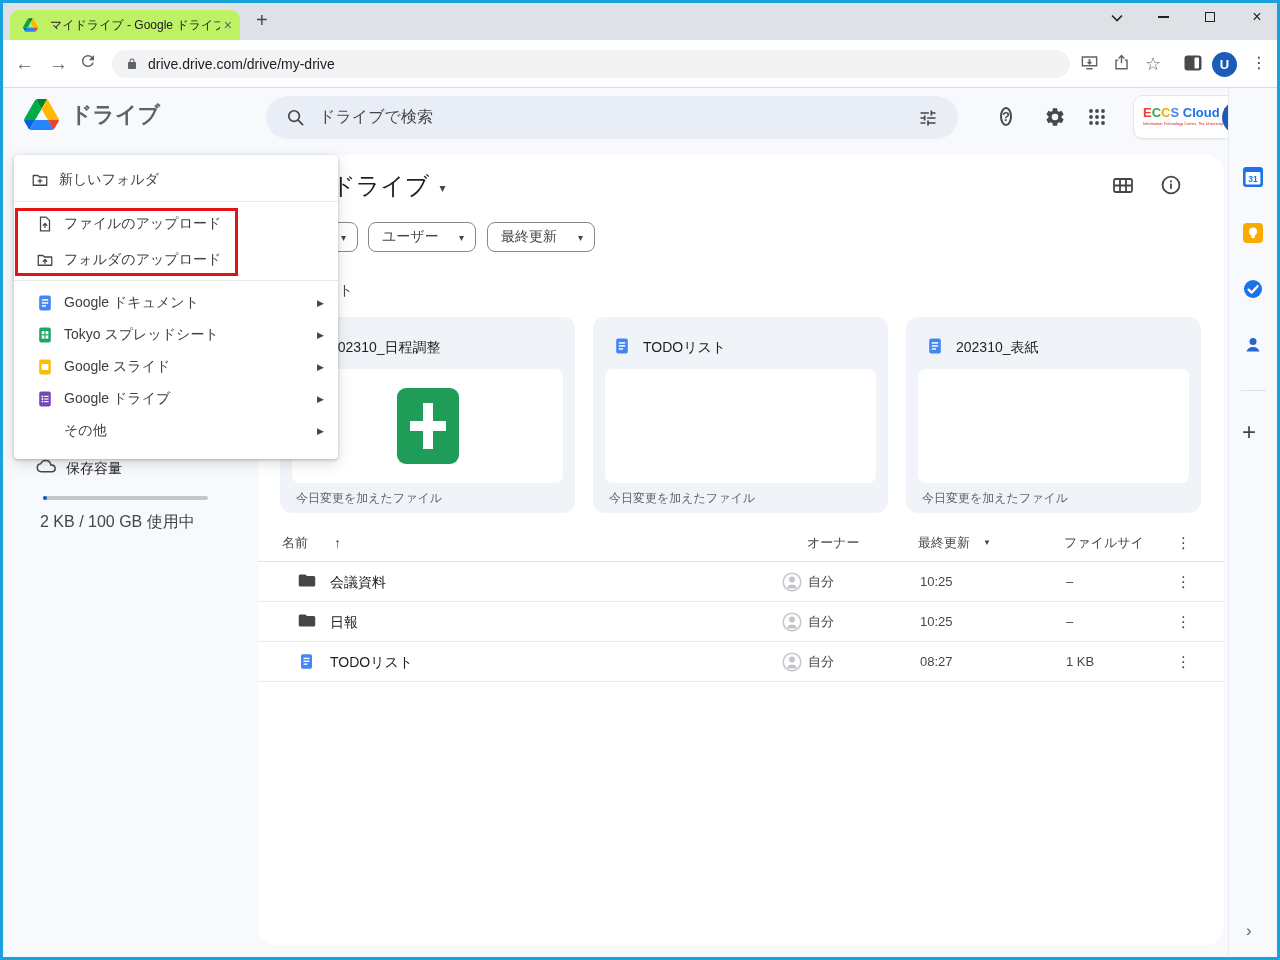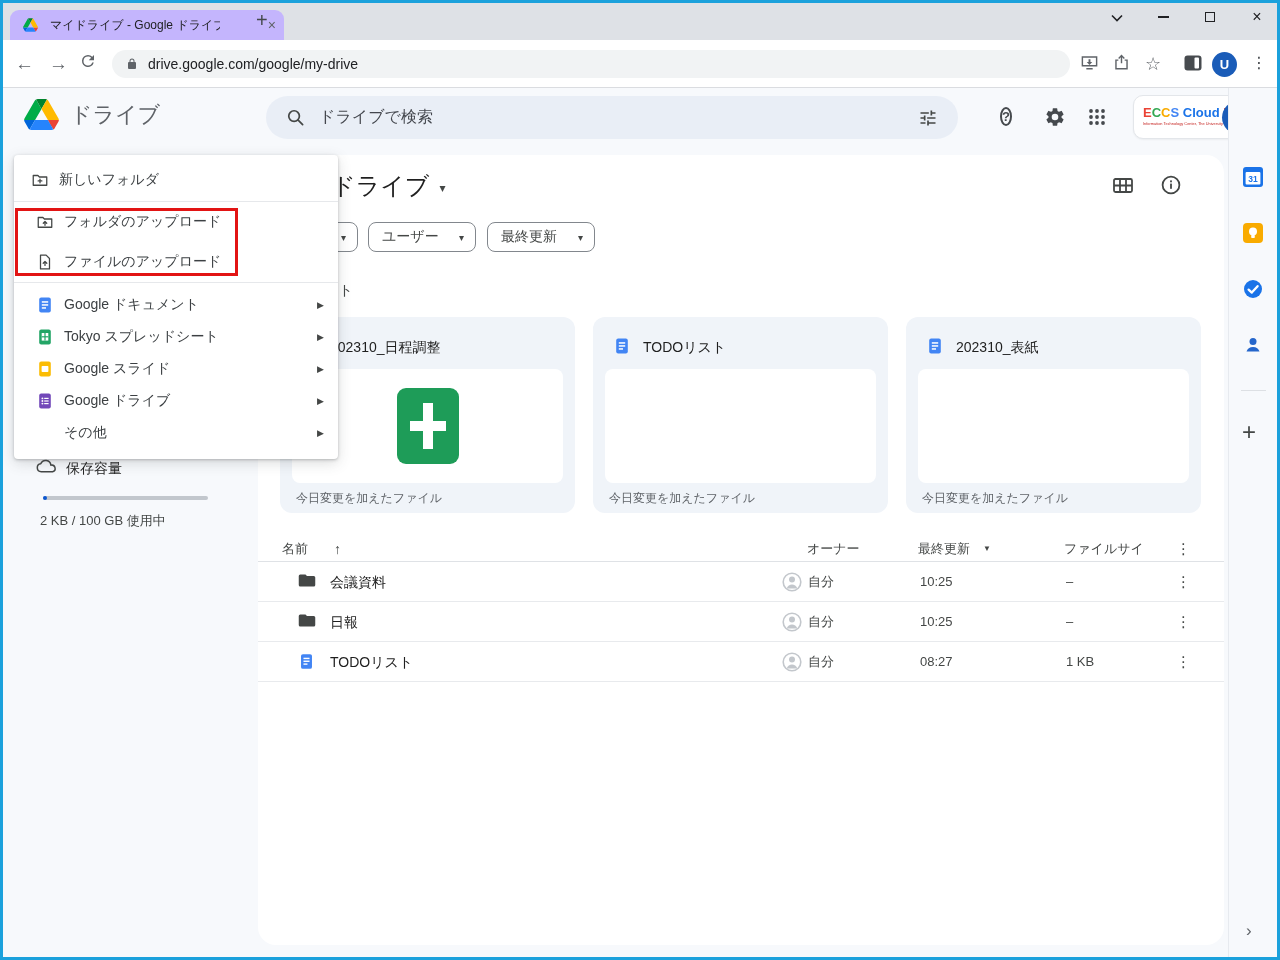--- a/index.html
+++ b/index.html
@@ -8,35 +8,35 @@
     position:relative;width:1280px;height:960px;overflow:hidden;
     background:#DEE1E6;
     font-family:"Liberation Sans","DejaVu Sans",sans-serif;
     color:#1F1F1F;
   }
   .abs{position:absolute;}
   .frame{position:absolute;inset:0;border:3px solid #1BA1DC;z-index:99;pointer-events:none;}
 
   
   .titlebar{position:absolute;left:0;top:0;width:100%;height:40px;background:#DEE1E6;}
-  .tab{position:absolute;left:10px;top:10px;width:274px;height:30px;background:#c4b5fd;border-radius:9px 9px 0 0;}
+  .tab{position:absolute;left:10px;top:10px;width:230px;height:30px;background:#bef264;border-radius:9px 9px 0 0;}
   .tab-title{position:absolute;left:40px;top:0;line-height:30px;font-size:12px;color:#202124;width:170px;overflow:hidden;white-space:nowrap;}
   .tab-close{position:absolute;right:8px;top:0;line-height:30px;font-size:14px;color:#5F6368;}
   .newtab{position:absolute;left:256px;top:3px;font-size:20px;color:#45494D;line-height:34px;}
   .winbtn{position:absolute;top:0;height:34px;width:30px;text-align:center;line-height:34px;color:#202124;}
   .toolbar{position:absolute;left:0;top:40px;width:100%;height:48px;background:#fff;border-bottom:1px solid #DADCE0;}
   .navic{position:absolute;top:14px;font-size:19px;color:#5F6368;line-height:20px;}
   .omnibox{position:absolute;left:112px;top:10px;width:958px;height:28px;border-radius:14px;background:#F1F3F4;display:flex;align-items:center;}
   .url{font-size:14px;color:#202124;margin-left:10px;}
   .tbicon{position:absolute;top:13px;width:22px;height:22px;text-align:center;}
   .avatar-sm{position:absolute;left:1212px;top:12px;width:25px;height:25px;border-radius:50%;background:#1A5CB8;color:#fff;font-size:13px;font-weight:bold;text-align:center;line-height:25px;}
 
   
   .drive{position:absolute;left:0;top:88px;width:100%;height:869px;background:#F7F9FC;}
-  .drive-name{position:absolute;left:70px;top:12px;font-size:22px;color:#5F6368;}
+  .drive-name{position:absolute;left:70px;top:12px;font-size:22px;color:#5F6368;font-weight:bold;}
   .searchbar{position:absolute;left:266px;top:8px;width:692px;height:43px;border-radius:22px;background:#E9EEF6;display:flex;align-items:center;}
   .search-ph{font-size:16px;color:#44474E;margin-left:14px;}
   .hicon{position:absolute;top:18px;width:24px;height:24px;}
   .help-circ{width:20px;height:20px;border:2px solid #45494D;border-radius:50%;text-align:center;line-height:19px;font-size:13px;font-weight:bold;color:#45494D;}
   .acct{position:absolute;left:1133px;top:7px;width:128px;height:44px;background:#fff;border:1px solid #E3E6EA;border-radius:10px;box-shadow:0 1px 2px rgba(0,0,0,.05);}
   .eccs{position:absolute;left:9px;top:9px;font-size:13px;font-weight:bold;letter-spacing:0;white-space:nowrap;}
   .eccs-sub{position:absolute;left:9px;top:25px;font-size:5px;color:#C5221F;white-space:nowrap;transform:scale(.78);transform-origin:left top;}
   .avatar-lg{position:absolute;right:5px;top:5px;width:33px;height:33px;border-radius:50%;background:#1A5CB8;color:#fff;font-size:15px;font-weight:bold;text-align:center;line-height:33px;}
 
   
@@ -48,29 +48,29 @@
   .sugg-label{position:absolute;left:24px;top:127px;font-size:14px;color:#444746;}
   .card{position:absolute;top:162px;width:295px;height:196px;background:#F0F4F9;border-radius:12px;}
   .card-title{position:absolute;left:50px;top:22px;font-size:14px;color:#1F1F1F;white-space:nowrap;}
   .card-icn{position:absolute;left:20px;top:20px;}
   .thumb{position:absolute;left:12px;top:52px;width:271px;height:114px;background:#fff;border-radius:8px;display:flex;align-items:center;justify-content:center;}
   .card-cap{position:absolute;left:16px;top:173px;font-size:12px;color:#5F6368;}
 
   .thead{position:absolute;left:0;top:375px;width:966px;height:32px;font-size:13px;color:#444746;border-bottom:1px solid #DFE2E6;}
   .trow{position:absolute;left:0;width:966px;height:40px;border-bottom:1px solid #E8EAED;font-size:13px;color:#444746;}
   .cell{position:absolute;top:0;line-height:40px;white-space:nowrap;}
-  .thead .cell{line-height:26px;margin-top:6px;}
+  .thead .cell{line-height:26px;}
   .fname{font-size:14px;color:#1F1F1F;}
   .kebab{font-size:15px;color:#444746;letter-spacing:1px;}
 
   
   .stor-label{position:absolute;left:66px;top:372px;font-size:14px;color:#1F1F1F;text-align:right;}
   .stor-bar{position:absolute;left:43px;top:408px;width:165px;height:4px;border-radius:2px;background:#C2C7CD;}
   .stor-fill{position:absolute;left:0;top:0;width:4px;height:4px;border-radius:2px;background:#0B57D0;}
-  .stor-usage{position:absolute;left:40px;top:424px;font-size:13px;color:#444746;}
+  .stor-usage{position:absolute;left:40px;top:424px;font-size:16px;color:#444746;}
 
   
   .rpanel{position:absolute;left:1228px;top:0;width:49px;height:869px;background:#F7F9FC;border-left:1px solid #E7EAEF;}
   .rpic{position:absolute;left:14px;width:20px;height:32px;}
   .rp-div{position:absolute;left:12px;top:302px;width:25px;height:1px;background:#DDE0E4;}
   .rp-plus{position:absolute;left:13px;top:330px;font-size:24px;color:#444746;}
   .rp-chev{position:absolute;left:17px;top:833px;font-size:17px;color:#5F6368;}
 
   
   .menu{position:absolute;left:14px;top:155px;width:324px;height:304px;background:#fff;border-radius:4px;z-index:40;
@@ -121,21 +121,21 @@
     <span class="navic" style="left:49px">→</span>
     <span class="navic abs" style="left:79px;top:12px">
       <svg width="18" height="18" viewBox="0 0 24 24">
           <path fill="#5F6368" d="M17.65 6.35A7.96 7.96 0 0 0 12 4a8 8 0 1 0 7.73 10h-2.08A6 6 0 1 1 12 6c1.66 0 3.14.69 4.22 1.78L13 11h7V4l-2.35 2.35z"></path>
         </svg>
     </span>
     <div class="omnibox">
       <svg width="12" height="14" viewBox="0 0 24 24" style="margin-left:14px">
         <path fill="#5F6368" d="M18 8h-1V6a5 5 0 0 0-10 0v2H6a2 2 0 0 0-2 2v10a2 2 0 0 0 2 2h12a2 2 0 0 0 2-2V10a2 2 0 0 0-2-2zM9 6a3 3 0 0 1 6 0v2H9V6z"></path>
       </svg>
-      <span class="url">drive.google.com/google/my-drive</span>
+      <span class="url">drive.drive.com/drive/my-drive</span>
     </div>
     <span class="tbicon" style="left:1078px">
       <svg width="19" height="19" viewBox="0 0 24 24">
           <path fill="none" stroke="#5F6368" stroke-width="1.8" d="M3 5h18v11H3z"></path>
           <path fill="#5F6368" d="M12 15l-3.5-3.5h2.3V8h2.4v3.5h2.3zM8 19h8v1.8H8z"></path>
         </svg>
     </span>
     <span class="tbicon" style="left:1110px">
       <svg width="19" height="19" viewBox="0 0 24 24">
           <path fill="none" stroke="#5F6368" stroke-width="1.8" d="M8 9H5v11h14V9h-3"></path>
@@ -404,33 +404,33 @@
 
   <div class="menu">
     <div class="mi h38">
       <svg class="mic" viewBox="0 0 24 24">
         <path d="M3 6h6.2l2 2H21v11H3z" fill="none" stroke="#444746" stroke-width="1.7" stroke-linejoin="round"></path>
         <path d="M12 10.8v5M9.5 13.3h5" stroke="#444746" stroke-width="1.7" stroke-linecap="round"></path>
       </svg>
       <span>新しいフォルダ</span>
     </div>
     <div class="msep"></div>
+    <div class="mi h36" style="margin-top:4px">
+      <svg class="mic" viewBox="0 0 24 24">
+        <path d="M6 2.8h7.5L18 7.3v13.9H6z" fill="none" stroke="#444746" stroke-width="1.7" stroke-linejoin="round"></path>
+        <path d="M12 16.6v-5.2M9.6 13.6l2.4-2.4 2.4 2.4" fill="none" stroke="#444746" stroke-width="1.7" stroke-linecap="round" stroke-linejoin="round"></path>
+      </svg>
+      <span>ファイルのアップロード</span>
+    </div>
     <div class="mi h36">
       <svg class="mic" viewBox="0 0 24 24">
         <path d="M3 6h6.2l2 2H21v11H3z" fill="none" stroke="#444746" stroke-width="1.7" stroke-linejoin="round"></path>
         <path d="M12 16.4v-5M9.7 13.6l2.3-2.3 2.3 2.3" fill="none" stroke="#444746" stroke-width="1.7" stroke-linecap="round" stroke-linejoin="round"></path>
       </svg>
       <span>フォルダのアップロード</span>
-    </div>
-    <div class="mi h36" style="margin-top:4px">
-      <svg class="mic" viewBox="0 0 24 24">
-        <path d="M6 2.8h7.5L18 7.3v13.9H6z" fill="none" stroke="#444746" stroke-width="1.7" stroke-linejoin="round"></path>
-        <path d="M12 16.6v-5.2M9.6 13.6l2.4-2.4 2.4 2.4" fill="none" stroke="#444746" stroke-width="1.7" stroke-linecap="round" stroke-linejoin="round"></path>
-      </svg>
-      <span>ファイルのアップロード</span>
     </div>
     <div class="msep"></div>
     <div class="mi h32" style="margin-top:6px">
       <svg class="mic" viewBox="0 0 18 18">
           <rect x="3.2" y="1.6" width="11.6" height="14.8" rx="2" fill="#4285F4"></rect>
           <rect x="5.8" y="5.2" width="6.4" height="1.5" fill="#fff"></rect>
           <rect x="5.8" y="8.2" width="6.4" height="1.5" fill="#fff"></rect>
           <rect x="5.8" y="11.2" width="4.2" height="1.5" fill="#fff"></rect>
         </svg>
       <span>Google ドキュメント</span>

